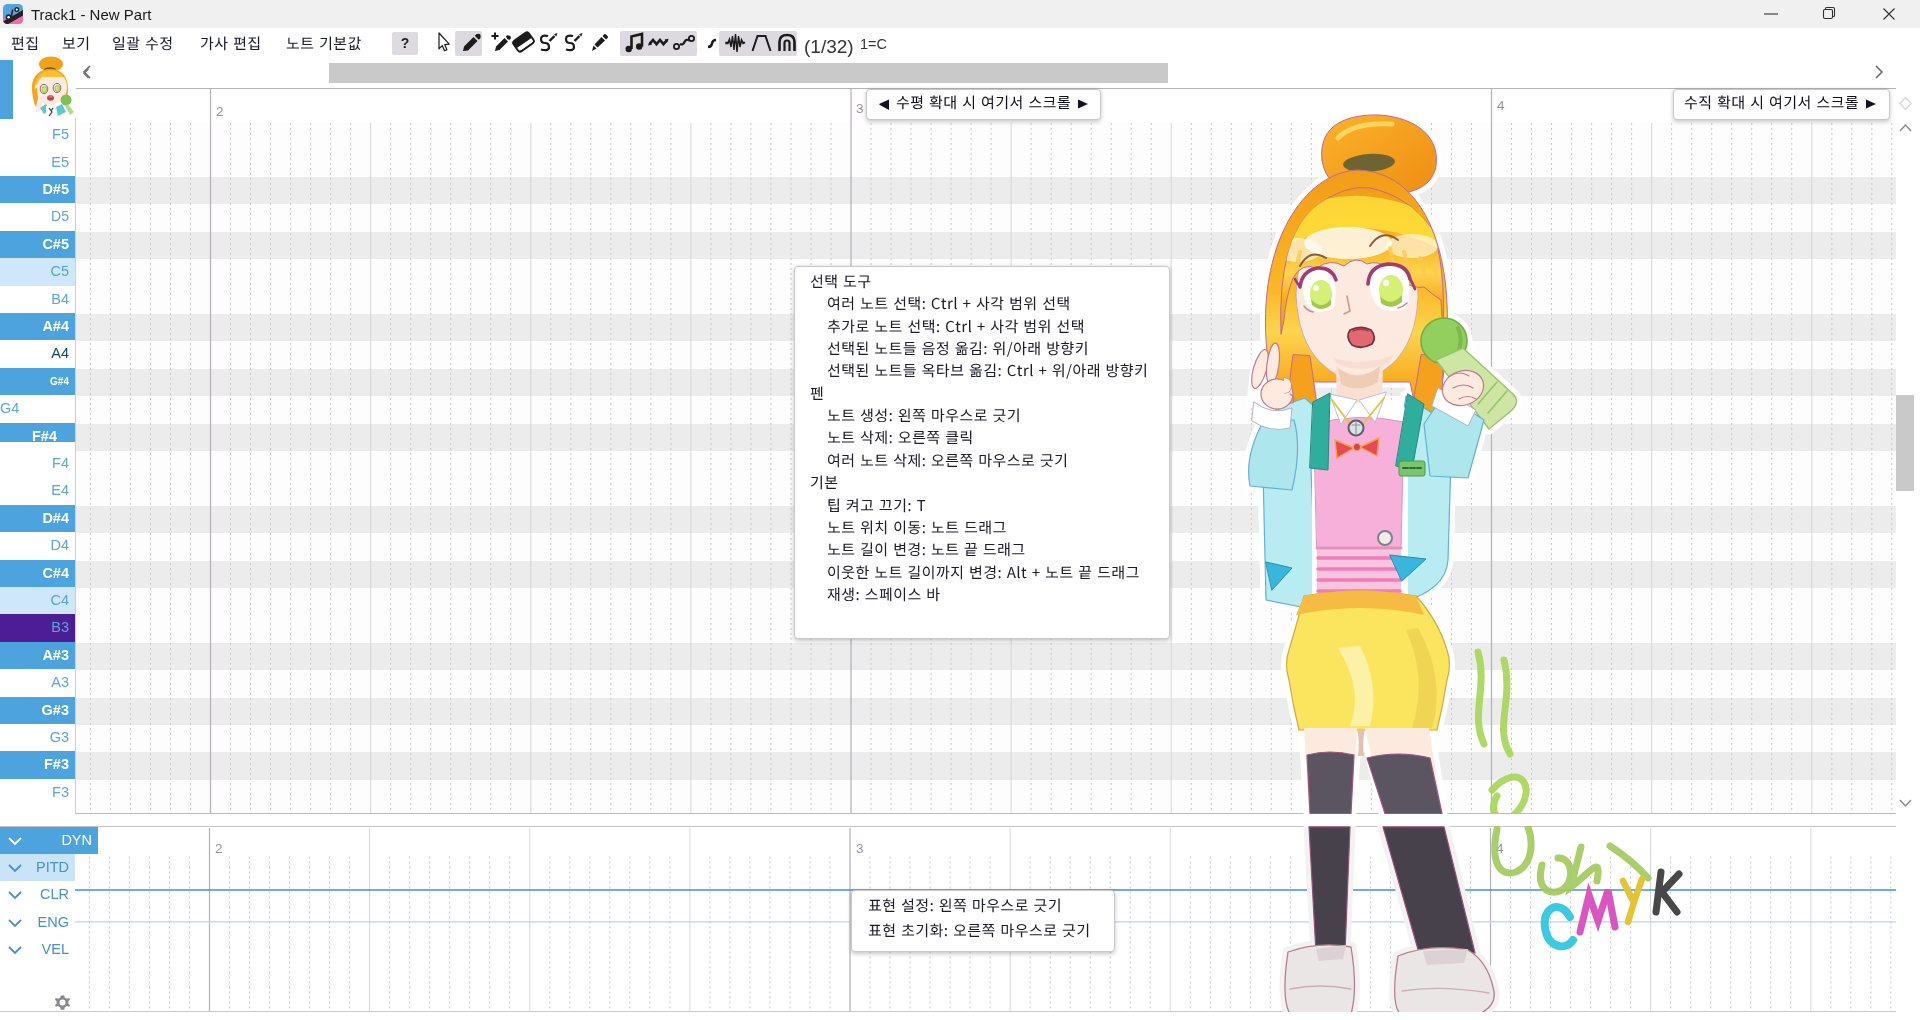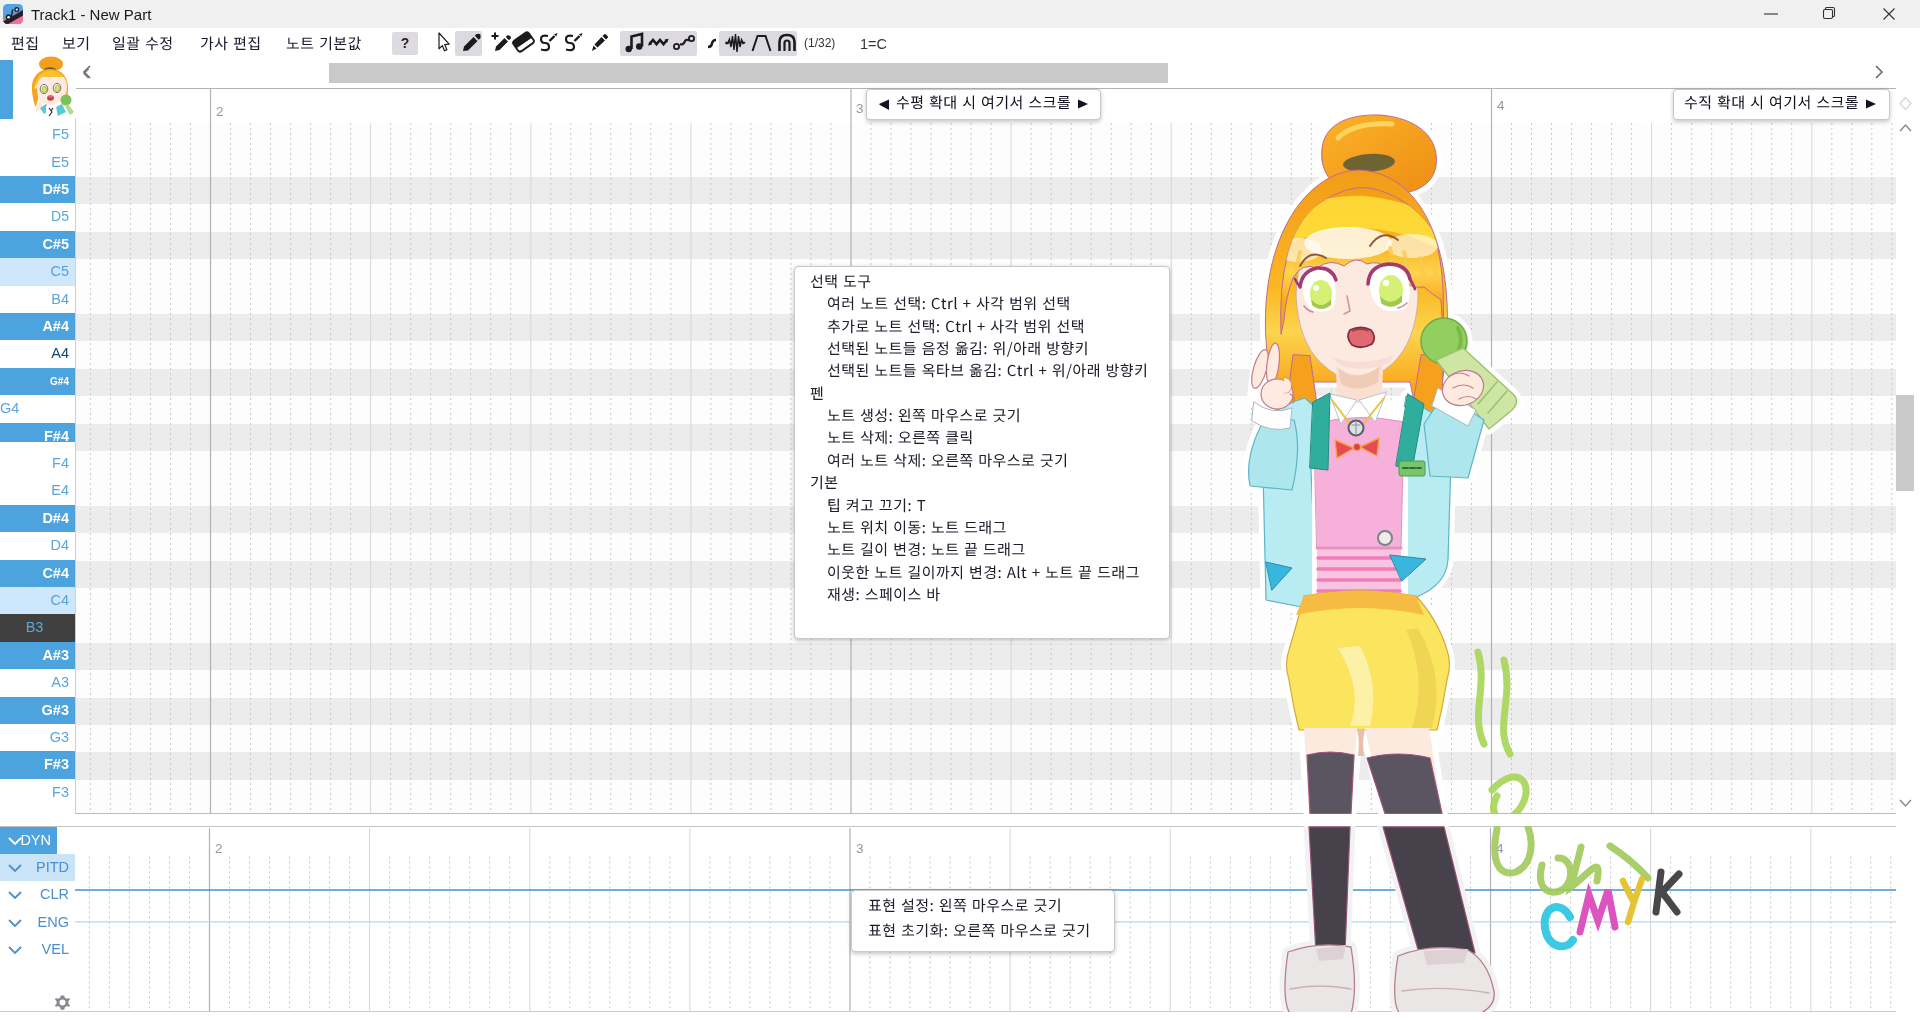--- a/index.html
+++ b/index.html
@@ -220,21 +220,21 @@
       </g>
 <g transform="translate(318,0)" fill="none" stroke="#1b1b1b" stroke-width="2">
         <path d="M4.5,21 L9.5,6 L17.5,6 L22.5,21"></path>
       </g>
 <g transform="translate(344,0)" fill="none" stroke="#1b1b1b" stroke-width="2.6">
         <path d="M5.5,21 L5.5,12 Q5.5,5 13,5 Q20.5,5 20.5,12 L20.5,21"></path>
         <path d="M10.5,21 L10.5,13 Q10.5,10.5 13,10.5 Q15.5,10.5 15.5,13 L15.5,21" stroke-width="2.2"></path>
       </g>
 </g>
   </svg>
-<div class="abs" style="left:804px;top:36px;font-size:12px;color:#34343c">(1/32)</div>
+<div class="abs" style="left:804px;top:36px;font-size:19px;color:#34343c">(1/32)</div>
 <div class="abs" style="left:860px;top:36px;font-size:14.5px;color:#34343c">1=C</div>
 <svg class="abs" style="left:80px;top:64px" width="16" height="16" fill="none" stroke="#6a6a6a" stroke-width="1.6">
     <path d="M10,2 L4,8 L10,14"></path>
   </svg>
 <div class="abs" style="left:329px;top:63px;width:839px;height:20px;background:#c9c9c9"></div>
 <svg class="abs" style="left:1870px;top:64px" width="16" height="16" fill="none" stroke="#6a6a6a" stroke-width="1.6">
     <path d="M6,2 L12,8 L6,14"></path>
   </svg>
 <div class="abs" style="left:75px;top:87.5px;width:1821px;height:726.0px;background:#fff;border-top:1px solid #b4b4b4;border-left:1px solid #d0d0d0;border-bottom:1px solid #bbb;overflow:hidden">
     <div class="abs" style="left:0;top:33.7px;width:100%;height:27.4px;background:#fdfdfd"></div>
@@ -277,28 +277,28 @@
     <div class="abs" style="left:0;top:27.4px;width:75px;height:27.4px;background:#fff;color:#5ca5d9;font-weight:normal;font-size:14.5px;text-align:right;line-height:27.4px;padding-right:6px">E5</div>
     <div class="abs" style="left:0;top:54.8px;width:75px;height:27.4px;background:#4da3dd;color:#fff;font-weight:bold;font-size:14.5px;text-align:right;line-height:27.4px;padding-right:6px">D#5</div>
     <div class="abs" style="left:0;top:82.2px;width:75px;height:27.4px;background:#fff;color:#5ca5d9;font-weight:normal;font-size:14px;text-align:right;line-height:27.4px;padding-right:6px">D5</div>
     <div class="abs" style="left:0;top:109.6px;width:75px;height:27.4px;background:#4da3dd;color:#fff;font-weight:bold;font-size:14.5px;text-align:right;line-height:27.4px;padding-right:6px">C#5</div>
     <div class="abs" style="left:0;top:137.0px;width:75px;height:27.4px;background:#cfe7fa;color:#57a3d9;font-weight:normal;font-size:14.5px;text-align:right;line-height:27.4px;padding-right:6px">C5</div>
     <div class="abs" style="left:0;top:164.4px;width:75px;height:27.4px;background:#fff;color:#5ca5d9;font-weight:normal;font-size:14.5px;text-align:right;line-height:27.4px;padding-right:6px">B4</div>
     <div class="abs" style="left:0;top:191.8px;width:75px;height:27.4px;background:#4da3dd;color:#fff;font-weight:bold;font-size:14.5px;text-align:right;line-height:27.4px;padding-right:6px">A#4</div>
     <div class="abs" style="left:0;top:219.2px;width:75px;height:27.4px;background:#fff;color:#0c4a6e;font-weight:normal;font-size:14.5px;text-align:right;line-height:27.4px;padding-right:6px">A4</div>
     <div class="abs" style="left:0;top:246.6px;width:75px;height:27.4px;background:#4da3dd;color:#fff;font-weight:bold;font-size:10px;text-align:right;line-height:27.4px;padding-right:6px">G#4</div>
     <div class="abs" style="left:0;top:274.0px;width:75px;height:27.4px;background:#fff;color:#5ca5d9;font-weight:normal;font-size:14.5px;line-height:27.4px;padding-right:6px">G4</div>
-    <div class="abs" style="left:0;top:301.4px;width:75px;height:19px;background:#4da3dd;color:#fff;font-weight:bold;font-size:14.5px;text-align:right;line-height:27.4px;padding-right:6px">F#4</div>
+    <div class="abs" style="left:0;top:301.4px;width:75px;height:19px;background:#4da3dd;color:#fff;font-weight:bold;font-size:14.5px;text-align:right;line-height:27.4px;padding-right:18px">F#4</div>
     <div class="abs" style="left:0;top:328.8px;width:75px;height:27.4px;background:#fff;color:#5ca5d9;font-weight:normal;font-size:14.5px;text-align:right;line-height:27.4px;padding-right:6px">F4</div>
     <div class="abs" style="left:0;top:356.2px;width:75px;height:27.4px;background:#fff;color:#5ca5d9;font-weight:normal;font-size:14.5px;text-align:right;line-height:27.4px;padding-right:6px">E4</div>
     <div class="abs" style="left:0;top:383.6px;width:75px;height:27.4px;background:#4da3dd;color:#fff;font-weight:bold;font-size:14.5px;text-align:right;line-height:27.4px;padding-right:6px">D#4</div>
     <div class="abs" style="left:0;top:411.0px;width:75px;height:27.4px;background:#fff;color:#5ca5d9;font-weight:normal;font-size:14.5px;text-align:right;line-height:27.4px;padding-right:6px">D4</div>
     <div class="abs" style="left:0;top:438.4px;width:75px;height:27.4px;background:#4da3dd;color:#fff;font-weight:bold;font-size:14.5px;text-align:right;line-height:27.4px;padding-right:6px">C#4</div>
     <div class="abs" style="left:0;top:465.8px;width:75px;height:27.4px;background:#cfe7fa;color:#57a3d9;font-weight:normal;font-size:14.5px;text-align:right;line-height:27.4px;padding-right:6px">C4</div>
-    <div class="abs" style="left:0;top:493.2px;width:75px;height:27.4px;background:#404040;color:#5ca5d9;font-weight:normal;font-size:14.5px;text-align:center;line-height:27.4px;padding-right:6px">B3</div>
+    <div class="abs" style="left:0;top:493.2px;width:75px;height:27.4px;background:#4c1d95;color:#5ca5d9;font-weight:normal;font-size:14.5px;text-align:right;line-height:27.4px;padding-right:6px">B3</div>
     <div class="abs" style="left:0;top:520.6px;width:75px;height:27.4px;background:#4da3dd;color:#fff;font-weight:bold;font-size:14.5px;text-align:right;line-height:27.4px;padding-right:6px">A#3</div>
     <div class="abs" style="left:0;top:548.0px;width:75px;height:27.4px;background:#fff;color:#5ca5d9;font-weight:normal;font-size:14.5px;text-align:right;line-height:27.4px;padding-right:6px">A3</div>
     <div class="abs" style="left:0;top:575.4px;width:75px;height:27.4px;background:#4da3dd;color:#fff;font-weight:bold;font-size:14.5px;text-align:right;line-height:27.4px;padding-right:6px">G#3</div>
     <div class="abs" style="left:0;top:602.8px;width:75px;height:27.4px;background:#fff;color:#5ca5d9;font-weight:normal;font-size:14.5px;text-align:right;line-height:27.4px;padding-right:6px">G3</div>
     <div class="abs" style="left:0;top:630.2px;width:75px;height:27.4px;background:#4da3dd;color:#fff;font-weight:bold;font-size:14.5px;text-align:right;line-height:27.4px;padding-right:6px">F#3</div>
     <div class="abs" style="left:0;top:657.6px;width:75px;height:27.4px;background:#fff;color:#5ca5d9;font-weight:normal;font-size:14.5px;text-align:right;line-height:27.4px;padding-right:6px">F3</div>
     <div class="abs" style="left:0;top:685.0px;width:75px;height:27.4px;background:#fff;color:#5ca5d9;font-weight:normal;font-size:14.5px;text-align:right;line-height:27.4px;padding-right:6px">E3</div>
   </div>
 <div class="abs" style="left:0;top:60px;width:13px;height:59px;background:#4da3dd"></div>
 <div class="abs" style="left:0;top:825.8px;width:1896px;height:186.70000000000005px;background:#fff;border-top:1px solid #c3c3c3;border-bottom:1px solid #c9c9c9;overflow:hidden">
@@ -306,21 +306,21 @@
 <path d="M89.4,29.5V184M109.4,29.5V184M129.4,29.5V184M149.5,29.5V184M169.5,29.5V184M189.5,29.5V184M229.5,29.5V184M249.5,29.5V184M269.5,29.5V184M289.6,29.5V184M309.6,29.5V184M329.6,29.5V184M349.6,29.5V184M389.6,29.5V184M409.7,29.5V184M429.7,29.5V184M449.7,29.5V184M469.7,29.5V184M489.7,29.5V184M509.7,29.5V184M549.8,29.5V184M569.8,29.5V184M589.8,29.5V184M609.8,29.5V184M629.8,29.5V184M649.8,29.5V184M669.9,29.5V184M709.9,29.5V184M729.9,29.5V184M749.9,29.5V184M769.9,29.5V184M790.0,29.5V184M810.0,29.5V184M830.0,29.5V184M870.0,29.5V184M890.0,29.5V184M910.0,29.5V184M930.1,29.5V184M950.1,29.5V184M970.1,29.5V184M990.1,29.5V184M1030.1,29.5V184M1050.2,29.5V184M1070.2,29.5V184M1090.2,29.5V184M1110.2,29.5V184M1130.2,29.5V184M1150.2,29.5V184M1190.3,29.5V184M1210.3,29.5V184M1230.3,29.5V184M1250.3,29.5V184M1270.3,29.5V184M1290.3,29.5V184M1310.4,29.5V184M1350.4,29.5V184M1370.4,29.5V184M1390.4,29.5V184M1410.4,29.5V184M1430.5,29.5V184M1450.5,29.5V184M1470.5,29.5V184M1510.5,29.5V184M1530.5,29.5V184M1550.5,29.5V184M1570.6,29.5V184M1590.6,29.5V184M1610.6,29.5V184M1630.6,29.5V184M1670.6,29.5V184M1690.7,29.5V184M1710.7,29.5V184M1730.7,29.5V184M1750.7,29.5V184M1770.7,29.5V184M1790.7,29.5V184M1830.8,29.5V184M1850.8,29.5V184M1870.8,29.5V184M1890.8,29.5V184" stroke="#c3c3c6" stroke-width="1" stroke-dasharray="1.9 3.1" fill="none"></path>
 <path d="M369.6,1V187M529.8,1V187M689.9,1V187M1010.1,1V187M1170.2,1V187M1330.4,1V187M1650.6,1V187M1810.8,1V187" stroke="#d7d7d7" stroke-width="1" fill="none"></path>
 <path d="M209.5,1V187M850.0,1V187M1490.5,1V187" stroke="#b6aeba" stroke-width="1.2" fill="none"></path>
 <text x="215" y="26" font-size="13.5" fill="#9a93a2" font-family="Liberation Sans">2</text>
 <text x="856" y="26" font-size="13.5" fill="#9a93a2" font-family="Liberation Sans">3</text>
 <text x="1496" y="26" font-size="13.5" fill="#9a93a2" font-family="Liberation Sans">4</text>
 <path d="M75,62.9 H1896" stroke="#4193d1" stroke-width="1.5" fill="none"></path>
 <path d="M75,94.9 H1896" stroke="#b3d6f2" stroke-width="1.3" fill="none"></path>
 </svg>
   </div>
-<div class="abs" style="left:0;top:826.6px;width:57px;height:27.4px;background:#4da3dd;color:#fff;font-size:14.5px;text-align:right;line-height:27.4px;padding-right:6px">DYN</div>
+<div class="abs" style="left:0;top:826.6px;width:98px;height:27.4px;background:#4da3dd;color:#fff;font-size:14.5px;text-align:right;line-height:27.4px;padding-right:6px">DYN</div>
 <svg class="abs" style="left:7px;top:833.6px" width="16" height="14" fill="none" stroke="#fff" stroke-width="1.8">
     <path d="M2,4 L8,10 L14,4"></path>
   </svg>
 <div class="abs" style="left:0;top:854.0px;width:75px;height:27.4px;background:#c9e3f7;color:#4a90cf;font-size:14.5px;text-align:right;line-height:27.4px;padding-right:6px">PITD</div>
 <svg class="abs" style="left:7px;top:861.0px" width="16" height="14" fill="none" stroke="#4a90cf" stroke-width="1.8">
     <path d="M2,4 L8,10 L14,4"></path>
   </svg>
 <div class="abs" style="left:0;top:881.4px;width:75px;height:27.4px;background:#fff;color:#4a90cf;font-size:14.5px;text-align:right;line-height:27.4px;padding-right:6px">CLR</div>
 <svg class="abs" style="left:7px;top:888.4px" width="16" height="14" fill="none" stroke="#4a90cf" stroke-width="1.8">
     <path d="M2,4 L8,10 L14,4"></path>

